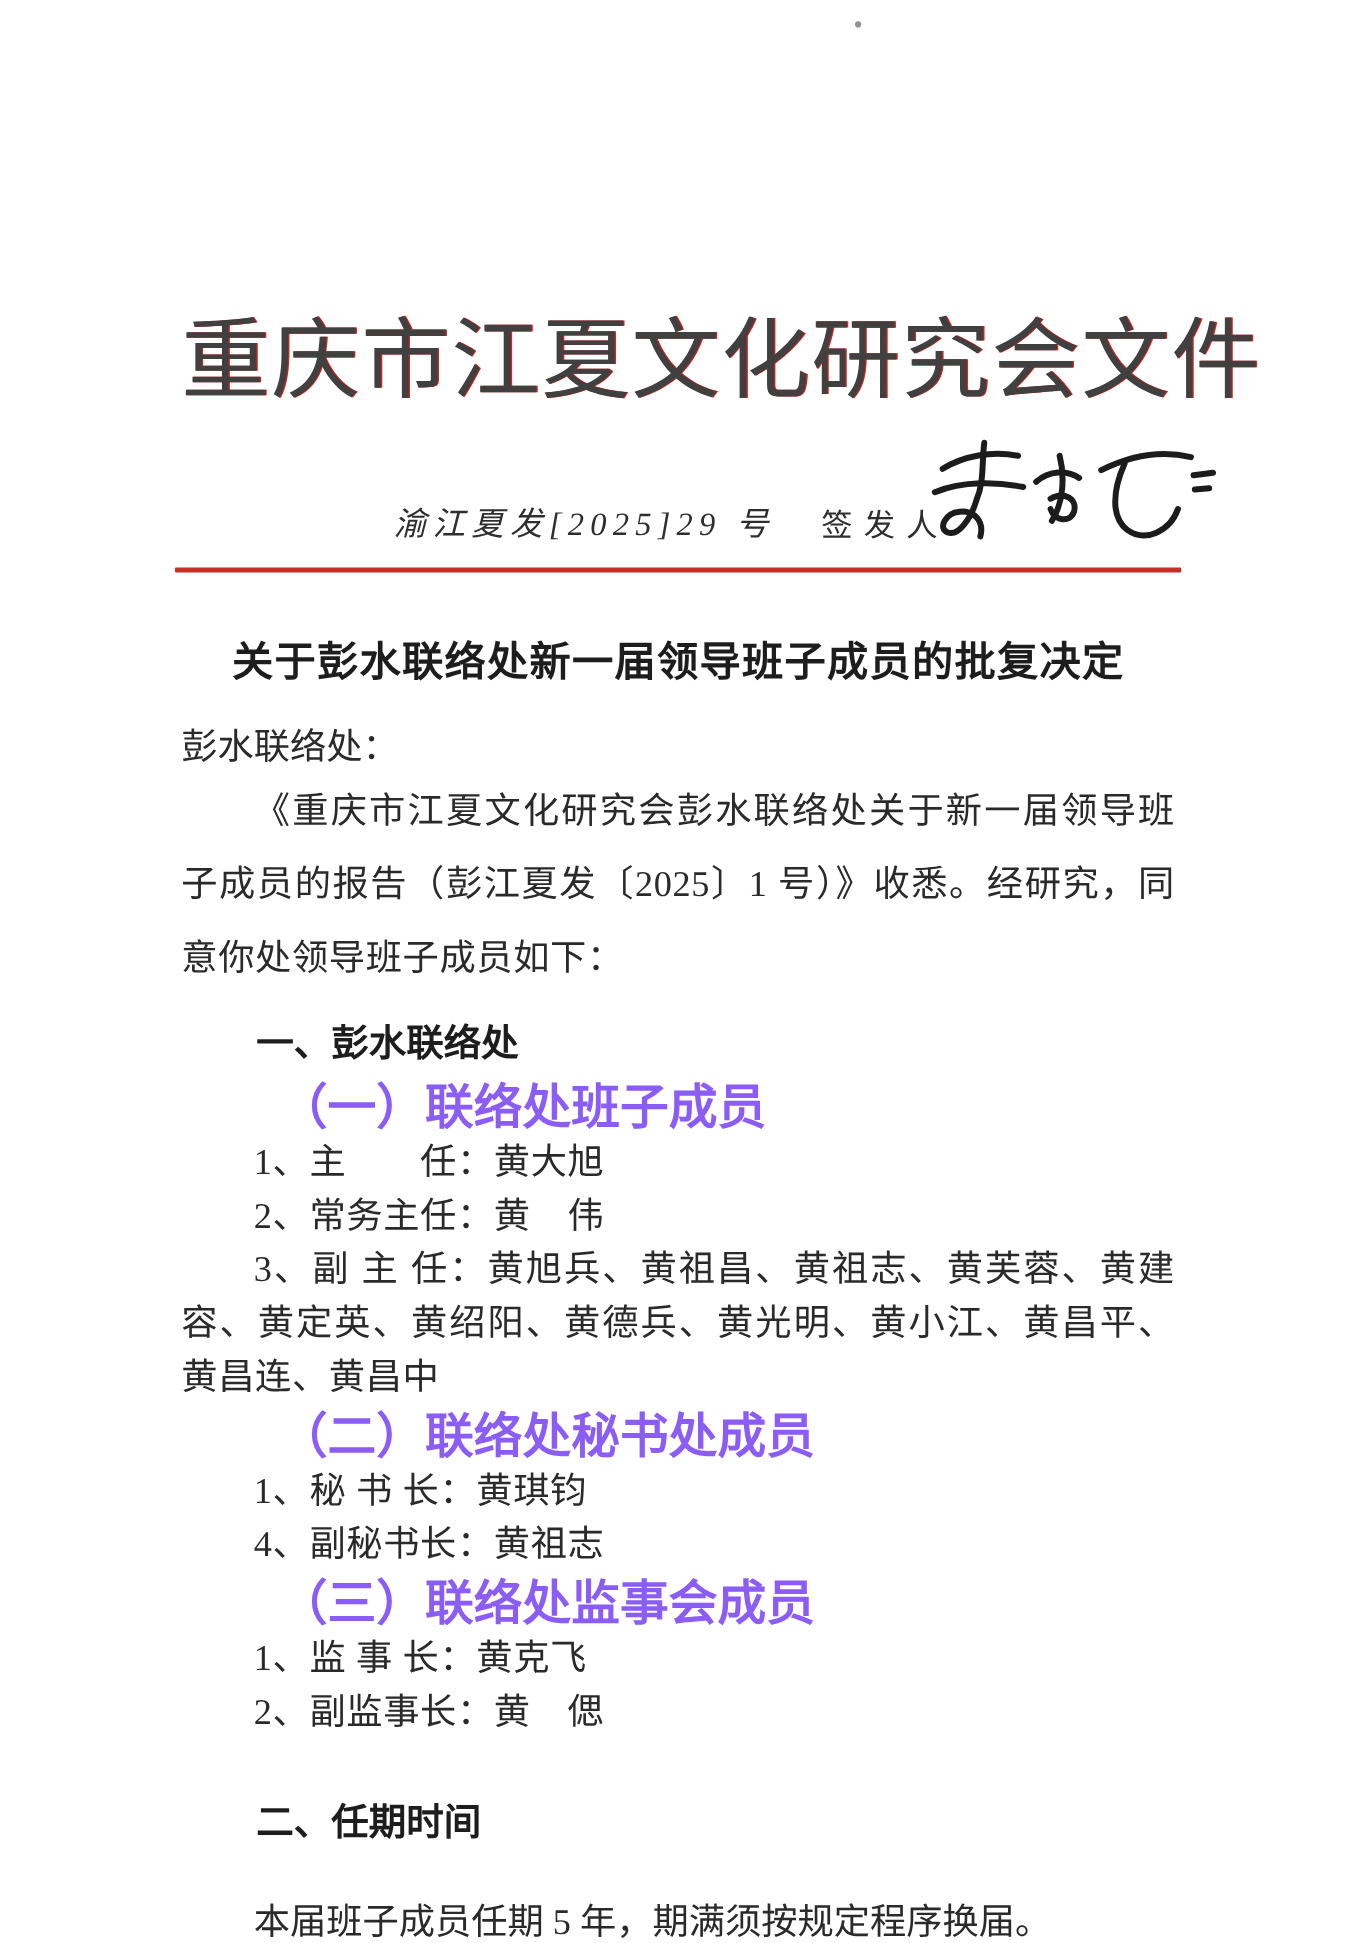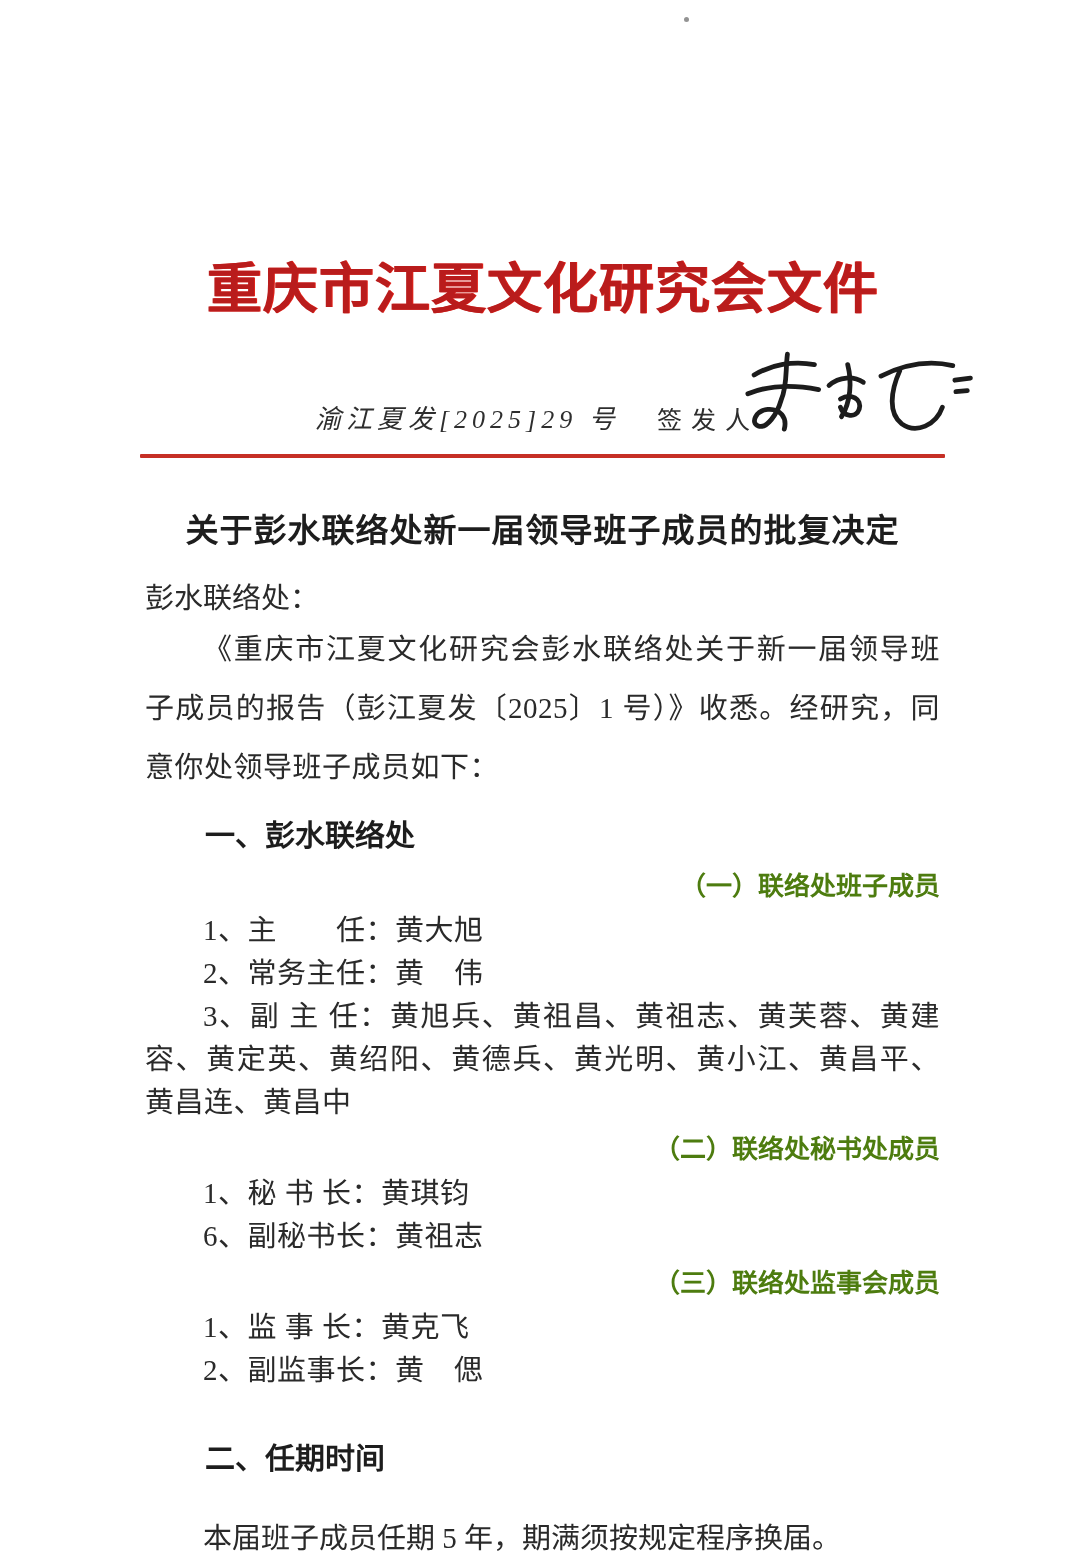--- a/index.html
+++ b/index.html
@@ -19,26 +19,26 @@
     position: absolute;
     left: 684px; top: 17px;
     width: 5px; height: 5px;
     border-radius: 50%;
     background: #808080;
     opacity: .85;
   }
 
   .org-title {
     margin-top: 246px;
-    font-size: 55px;
+    font-size: 71px;
     line-height: 88px;
-    font-weight: bold;
+    font-weight: normal;
     text-align: center;
     letter-spacing: 1px;
-    color: #b91c1c;
+    color: #404040;
     white-space: nowrap;
     text-shadow: 1px 0 0 #e32118;
   }
 
   .meta-row { position: relative; height: 88px; margin-top: 32px; }
   .doc-number {
     position: absolute; left: 170px; top: 32px;
     font-size: 26px; letter-spacing: 5px; color: #2e2e2e;
     white-space: nowrap;
     font-style: italic;
@@ -90,26 +90,25 @@
   .sec-heading {
     margin-top: 14px;
     text-indent: 2em;
     font-size: 30px;
     line-height: 50px;
     font-weight: bold;
     color: #1d1d1d;
   }
   .group-heading {
     text-indent: 2em;
-    font-size: 26px;
+    font-size: 39px;
     line-height: 44px;
     font-weight: bold;
-    color: #4d7c0f;
+    color: #8b5cf6;
     margin-top: 4px;
-    text-align: right;
   }
   .item {
     margin: 0;
     text-indent: 2em;
     font-size: 29px;
     line-height: 43px;
     text-align: justify;
     letter-spacing: .5px;
   }
   .sec-heading.second { margin-top: 42px; }
@@ -162,21 +161,21 @@
 
     <div class="sec-heading">一、彭水联络处</div>
 
     <div class="group-heading">（一）联络处班子成员</div>
     <p class="item">1、主　　任：黄大旭</p>
     <p class="item">2、常务主任：黄　伟</p>
     <p class="item">3、副 主 任：黄旭兵、黄祖昌、黄祖志、黄芙蓉、黄建容、黄定英、黄绍阳、黄德兵、黄光明、黄小江、黄昌平、黄昌连、黄昌中</p>
 
     <div class="group-heading">（二）联络处秘书处成员</div>
     <p class="item">1、秘 书 长：黄琪钧</p>
-    <p class="item">6、副秘书长：黄祖志</p>
+    <p class="item">4、副秘书长：黄祖志</p>
 
     <div class="group-heading">（三）联络处监事会成员</div>
     <p class="item">1、监 事 长：黄克飞</p>
     <p class="item">2、副监事长：黄　偲</p>
 
     <div class="sec-heading second">二、任期时间</div>
     <p class="final-para">本届班子成员任期 5 年，期满须按规定程序换届。</p>
 
   </div>
 </div>

